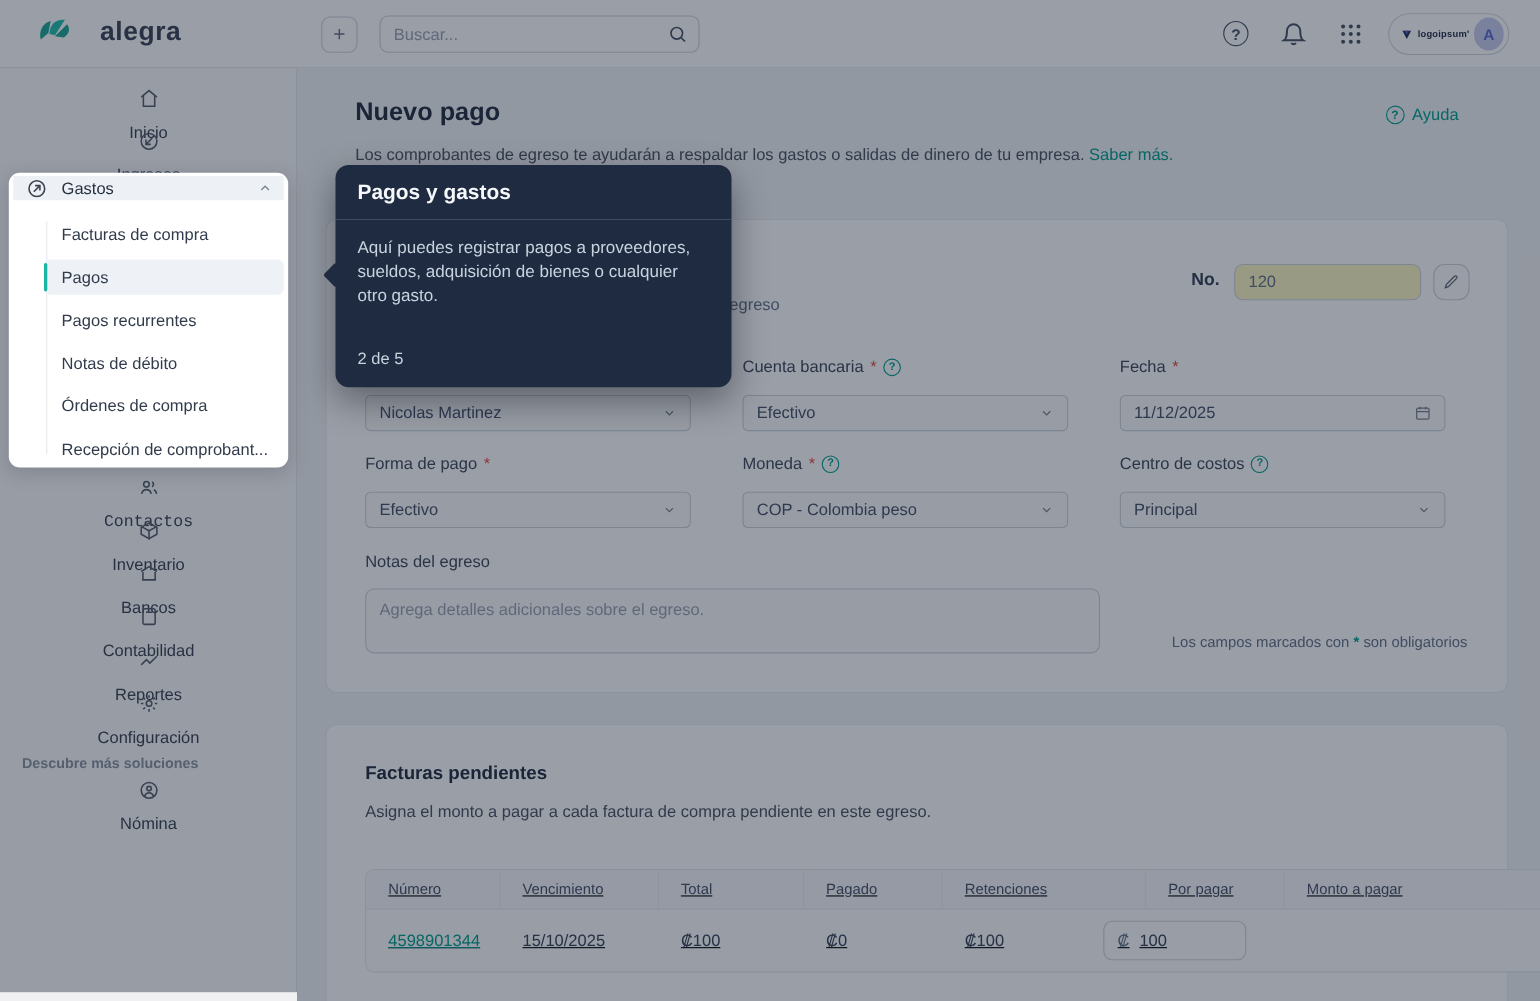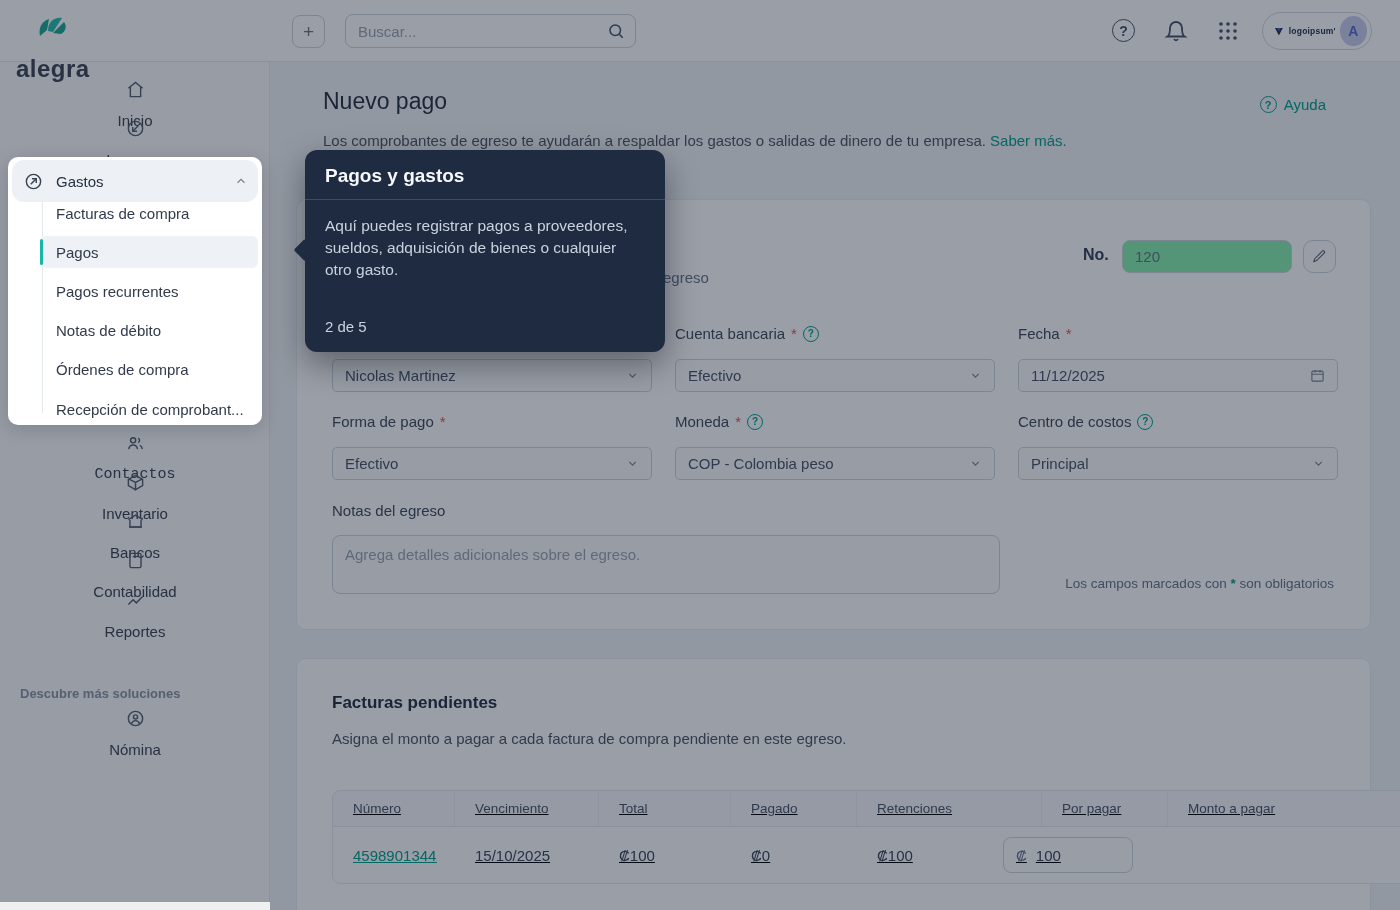--- a/index.html
+++ b/index.html
@@ -6,21 +6,21 @@
   html,body { background:#0d1420; }
   .screen {
     position:relative; width:1400px; height:910px; overflow:hidden;
     background:#f2f4f6; font-family:"Liberation Sans", sans-serif;
   }
   svg { display:block; }
 
   
   .topbar { position:absolute; left:0; top:0; width:1400px; height:62px;
     background:#ffffff; border-bottom:1px solid #e7ebef; z-index:10; }
-  .logo { position:absolute; left:16px; top:14px; display:flex; align-items:center; gap:11px;flex-direction:column; }
+  .logo { position:absolute; left:33px; top:14px; display:flex; align-items:center; gap:24px; }
   .logo-text { font-size:24px; font-weight:600; color:#3c4657; letter-spacing:.5px; }
   .plus-btn { position:absolute; left:292px; top:15px; width:33px; height:33px;
     border:1px solid #ccd4dd; border-radius:8px; background:#fff;
     color:#6b7686; font-size:19px; display:flex; align-items:center; justify-content:center; }
   .search-box { position:absolute; left:345px; top:14px; width:291px; height:34px;
     border:1px solid #ccd4dd; border-radius:8px; background:#fff; display:flex; align-items:center; }
   .search-box input { flex:1; border:none; outline:none; background:transparent;
     font-family:inherit; font-size:15px; color:#47536a; padding:0 12px; }
   .search-box input::placeholder { color:#9aa4b2; }
   .search-icn { margin-right:10px; }
@@ -43,22 +43,22 @@
   .side-item .icn { width:19px; height:19px; color:#57606f; flex:0 0 auto; }
   .side-item .chev { margin-left:auto; color:#78828f; }
   .side-section { position:absolute; left:20px; color:#8a94a3; font-size:13px; font-weight:700; }
 
   
   .dim { position:absolute; inset:0; background:rgba(15,23,42,0.42); z-index:50; }
   .spot-strip { position:absolute; left:0; top:902px; width:270px; height:8px;
     background:rgba(255,255,255,0.85); z-index:55; }
   .spotlight { position:absolute; left:8px; top:157px; width:254px; height:268px;
     background:#ffffff; border-radius:10px; z-index:60; box-shadow:0 4px 18px rgba(13,20,32,.18); }
-  .spot-parent { position:absolute; left:4px; top:3px; width:246px; height:42px;
-    background:#edf1f5; border-radius:12px; display:flex; align-items:center; gap:13px;
+  .spot-parent { position:absolute; left:4px; top:3px; width:246px; height:22px;
+    background:#edf1f5; border-radius:0; display:flex; align-items:center; gap:13px;
     padding:0 10px 0 12px; color:#27303f; font-size:15px; }
   .spot-parent .icn { width:19px; height:19px; color:#39424f; }
   .spot-parent .chev { margin-left:auto; color:#78828f; }
   .tree-line { position:absolute; left:34px; top:44px; width:1px; height:212px; background:#e4e9ee; }
   .sub-item { position:absolute; left:32px; width:218px; height:32px;
     display:flex; align-items:center; padding-left:16px; color:#313b4b; font-size:15px; }
   .sub-item.active { background:#eef2f6; border-radius:6px; padding-left:16px; }
   .sub-item.active::before { content:""; position:absolute; left:0; top:3px; bottom:3px;
     width:3px; border-radius:2px; background:#19b6a4; }
 
@@ -67,47 +67,47 @@
     background:#1e2b40; border-radius:12px; z-index:70; box-shadow:0 12px 32px rgba(5,10,20,.4); }
   .tour-arrow { position:absolute; left:-8px; top:92px; width:16px; height:16px;
     background:#1e2b40; transform:rotate(45deg); border-radius:2px; }
   .tour-title { padding:15px 20px 12px; font-size:19px; font-weight:700; color:#f6f8fb;
     border-bottom:1px solid rgba(148,163,184,.28); }
   .tour-body { padding:15px 22px 0 20px; font-size:15.5px; line-height:1.42; color:#c9d3df; }
   .tour-step { position:absolute; left:20px; bottom:17px; font-size:15px; color:#c9d3df; }
 
   
   .main { position:absolute; left:270px; top:62px; right:0; bottom:0; background:#f2f4f6; }
-  .page-title { position:absolute; left:53px; top:26px; font-size:23px; font-weight:400; color:#253043; }
+  .page-title { position:absolute; left:53px; top:26px; font-size:23px; font-weight:700; color:#253043; }
   .page-sub { position:absolute; left:53px; top:70px; font-size:15px; color:#4b5563; }
   .link { color:#00a08f; text-decoration:none; }
   .help-link { position:absolute; right:74px; top:34px; display:flex; align-items:center; gap:7px;
     color:#00a08f; font-size:15px; }
   .help-dot { width:17px; height:17px; border:1.6px solid #00a08f; border-radius:50%;
     font-size:11px; font-weight:700; display:flex; align-items:center; justify-content:center; color:#00a08f; }
 
   .card { position:absolute; left:26px; width:1075px; background:#ffffff;
     border:1px solid #e9edf1; border-radius:10px; }
   .card1 { top:137px; height:431px; }
   .card2 { top:596px; height:330px; }
 
   .no-label { position:absolute; left:786px; top:46px; font-size:16px; font-weight:700; color:#334155; }
   .no-input { position:absolute; left:825px; top:40px; width:170px; height:33px;
-    border:1px solid #ccd4dd; border-radius:8px; background:#86efac;
+    border:1px solid #ccd4dd; border-radius:8px; background:#fef9c3;
     font-family:inherit; font-size:15px; color:#64748b; padding:0 12px; }
   .pencil-btn { position:absolute; left:1006px; top:40px; width:33px; height:33px;
     border:1px solid #ccd4dd; border-radius:10px; background:#fdfefe; color:#5b6678;
     display:flex; align-items:center; justify-content:center; }
   .fragment { position:absolute; left:366px; top:69px; font-size:15px; color:#64748b; }
 
   .f-label { position:absolute; font-size:15px; color:#3f4a5c; display:flex; align-items:center; gap:6px; }
   .req { color:#e5534b; }
   .q-dot { width:16px; height:16px; border:1.4px solid #00a08f; border-radius:50%;
     color:#00a08f; font-size:10px; font-weight:700; display:flex; align-items:center; justify-content:center; }
-  .f-select { position:absolute; width:320px; height:33px; border:1px solid #ccd4dd; border-radius:5px;
+  .f-select { position:absolute; width:296px; height:33px; border:1px solid #ccd4dd; border-radius:5px;
     background:#fcfdfe; display:flex; align-items:center; padding:0 12px; font-size:15px; color:#47536a; }
   .f-select .chev { margin-left:auto; color:#78828f; }
   .c1 { left:35px; } .c2 { left:378px; } .c3 { left:721px; }
   .r1l { top:125px; } .r1f { top:159px; } .r2l { top:213px; } .r2f { top:247px; }
 
   .notes-label { position:absolute; left:35px; top:302px; font-size:15px; color:#3f4a5c; }
   .notes-area { position:absolute; left:35px; top:335px; width:668px; height:59px;
     border:1px solid #ccd4dd; border-radius:8px; background:#fcfdfe; resize:none;
     font-family:inherit; font-size:15px; color:#47536a; padding:10px 12px; }
   .notes-area::placeholder { color:#9aa4b2; }
@@ -242,20 +242,27 @@
       <span>Contabilidad</span>
       <svg class="chev" width="14" height="14" viewBox="0 0 24 24" fill="none" stroke="currentColor" stroke-width="2">
           <polyline points="6 9 12 15 18 9"></polyline>
         </svg>
     </div>
     <div class="side-item" style="top:529px;">
       <svg class="icn" viewBox="0 0 24 24" fill="none" stroke="currentColor" stroke-width="1.8">
           <polyline points="3 17 9 11 13 15 21 7"></polyline>
         </svg>
       <span>Reportes</span>
+    </div>
+    <div class="side-item" style="top:568px;">
+      <svg class="icn" viewBox="0 0 24 24" fill="none" stroke="currentColor" stroke-width="1.8">
+          <circle cx="12" cy="12" r="3.2"></circle>
+          <path d="M12 2.5v3M12 18.5v3M2.5 12h3M18.5 12h3M5.3 5.3l2.1 2.1M16.6 16.6l2.1 2.1M18.7 5.3l-2.1 2.1M7.4 16.6l-2.1 2.1"></path>
+        </svg>
+      <span>Configuración</span>
     </div>
 
     <div class="side-section" style="top:624px;">Descubre más soluciones</div>
     <div class="side-item" style="top:647px;">
       <svg class="icn" viewBox="0 0 24 24" fill="none" stroke="currentColor" stroke-width="1.8">
           <circle cx="12" cy="12" r="9"></circle>
           <circle cx="12" cy="10" r="2.6"></circle>
           <path d="M6.8 18.6c1-2.6 2.9-3.9 5.2-3.9s4.2 1.3 5.2 3.9"></path>
         </svg>
       <span>Nómina</span>

